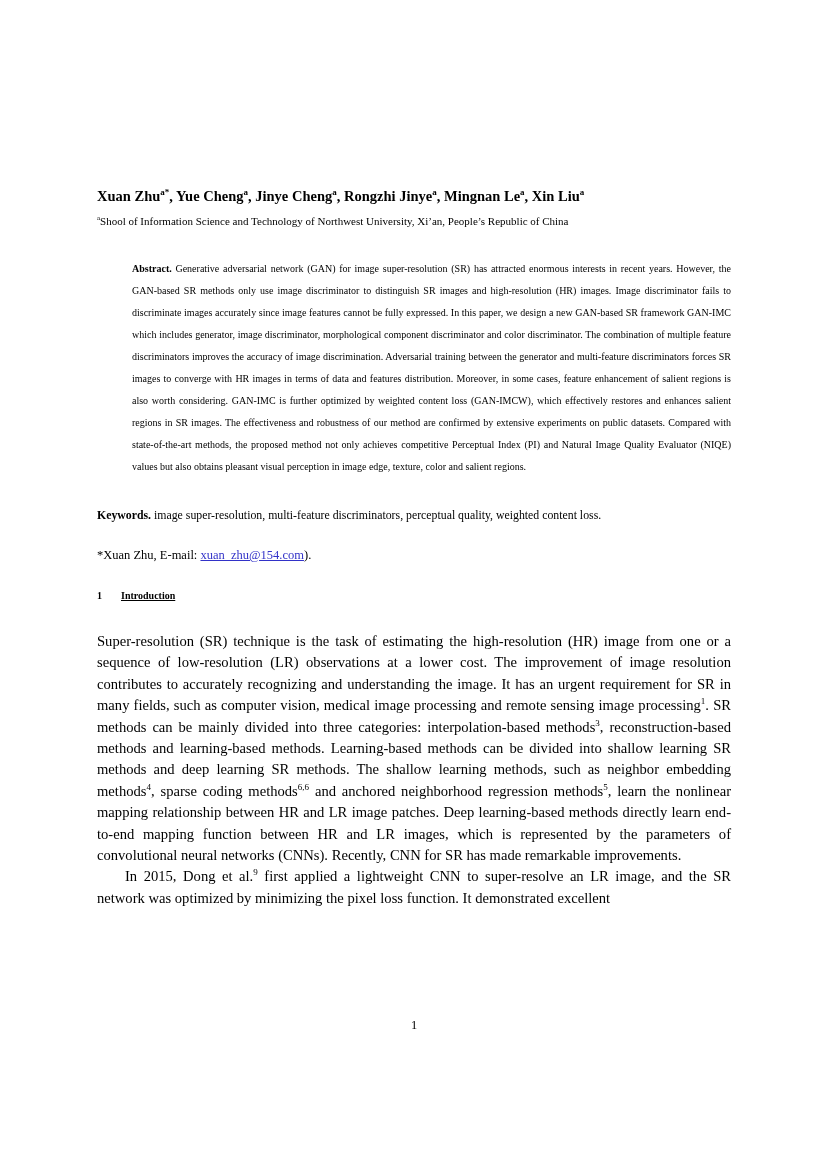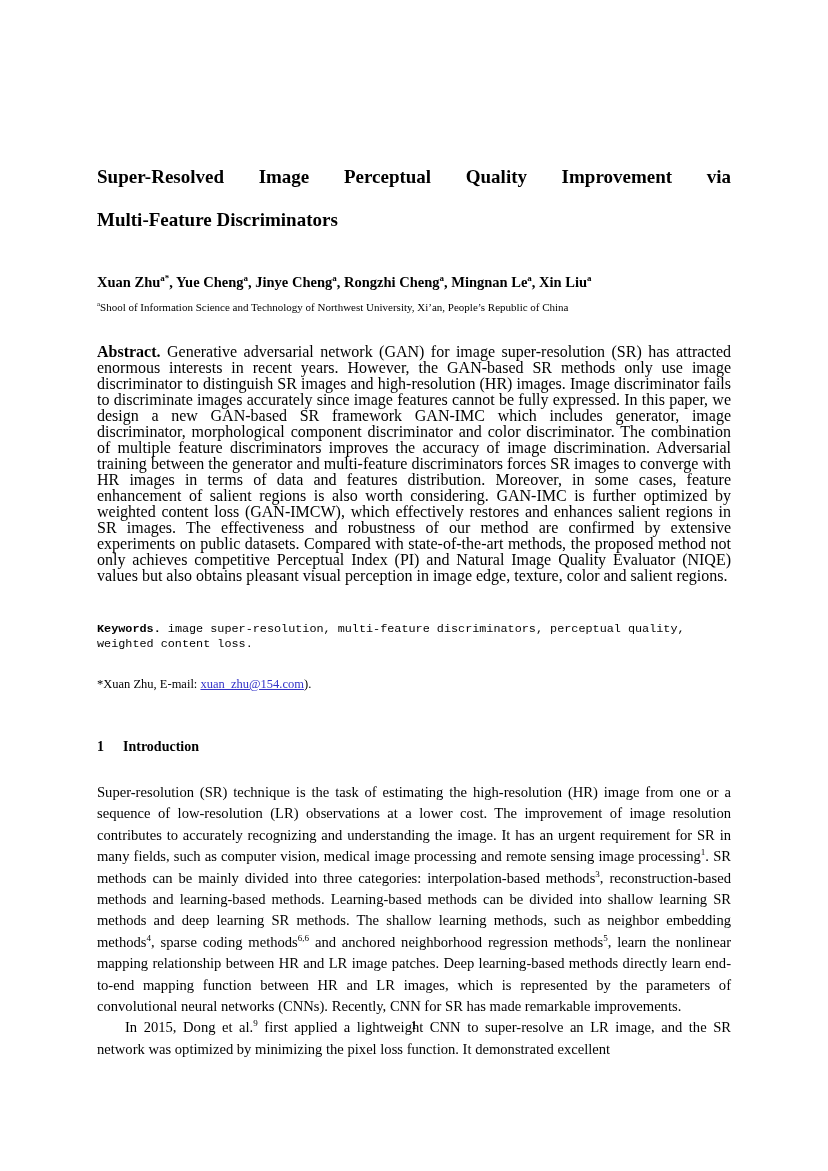--- a/index.html
+++ b/index.html
@@ -38,46 +38,47 @@
     font-size: 11px;
     line-height: 16px;
   }
   sup {
     font-size: 62%;
     line-height: 0;
     vertical-align: super;
   }
   .abstract {
     margin-top: 29px;
-    font-size: 16px;
-    line-height: 16px;
+    font-size: 10px;
+    line-height: 22px;
     text-align: justify;
+    margin-left: 35px;
   }
   .bold { font-weight: bold; }
   .keywords {
-    margin-top: 38px;
+    margin-top: 30px;
     font-size: 11.8px;
     line-height: 15px;
-    font-family: Liberation Mono, monospace;
   }
   .correspondence {
     margin-top: 24px;
     font-size: 12.5px;
     line-height: 16px;
   }
   .email-link {
     color: #3232c8;
     text-decoration: underline;
     cursor: pointer;
   }
   .section-heading {
-    margin-top: 46px;
+    margin-top: 24px;
     font-weight: bold;
-    font-size: 14px;
+    font-size: 10px;
     line-height: 18px;
+    text-decoration: underline;
   }
   .section-heading .sec-num { display: inline-block; margin-right: 19px; }
   .body-par {
     font-size: 14.6px;
     line-height: 21.4px;
     text-align: justify;
     margin: 0;
   }
   .body-par.first { margin-top: 26px; }
   .body-par.indent { text-indent: 28px; }
@@ -89,26 +90,22 @@
     text-align: center;
     font-size: 12.5px;
   }
 </style>
 </head>
 <body>
 
 <div class="page">
   <div class="content">
 
-    <div class="title-block">
-      <div class="title-line1">Super-Resolved Image Perceptual Quality Improvement via</div>
-      <div class="title-line2">Multi-Feature Discriminators</div>
-    </div>
 
-    <div class="authors"><span>Xuan Zhu</span><sup>a*</sup><span>, Yue Cheng</span><sup>a</sup><span>, Jinye Cheng</span><sup>a</sup><span>, Rongzhi Cheng</span><sup>a</sup><span>, Mingnan Le</span><sup>a</sup><span>, Xin Liu</span><sup>a</sup></div>
+    <div class="authors"><span>Xuan Zhu</span><sup>a*</sup><span>, Yue Cheng</span><sup>a</sup><span>, Jinye Cheng</span><sup>a</sup><span>, Rongzhi Jinye</span><sup>a</sup><span>, Mingnan Le</span><sup>a</sup><span>, Xin Liu</span><sup>a</sup></div>
 
     <div class="affiliation"><sup>a</sup><span>Shool of Information Science and Technology of Northwest University, Xi’an, People’s Republic of China</span></div>
 
     <div class="abstract"><span class="bold">Abstract.</span><span> Generative adversarial network (GAN) for image super-resolution (SR) has attracted enormous interests in recent years. However, the GAN-based SR methods only use image discriminator to distinguish SR images and high-resolution (HR) images. Image discriminator fails to discriminate images accurately since image features cannot be fully expressed. In this paper, we design a new GAN-based SR framework GAN-IMC which includes generator, image discriminator, morphological component discriminator and color discriminator. The combination of multiple feature discriminators improves the accuracy of image discrimination. Adversarial training between the generator and multi-feature discriminators forces SR images to converge with HR images in terms of data and features distribution. Moreover, in some cases, feature enhancement of salient regions is also worth considering. GAN-IMC is further optimized by weighted content loss (GAN-IMCW), which effectively restores and enhances salient regions in SR images. The effectiveness and robustness of our method are confirmed by extensive experiments on public datasets. Compared with state-of-the-art methods, the proposed method not only achieves competitive Perceptual Index (PI) and Natural Image Quality Evaluator (NIQE) values but also obtains pleasant visual perception in image edge, texture, color and salient regions.</span></div>
 
     <div class="keywords"><span class="bold">Keywords.</span><span> image super-resolution, multi-feature discriminators, perceptual quality, weighted content loss.</span></div>
 
     <div class="correspondence"><span>*Xuan Zhu, E-mail: </span><a class="email-link">xuan_zhu@154.com</a><span>).</span></div>
 
     <div class="section-heading"><span class="sec-num">1</span><span>Introduction</span></div>

